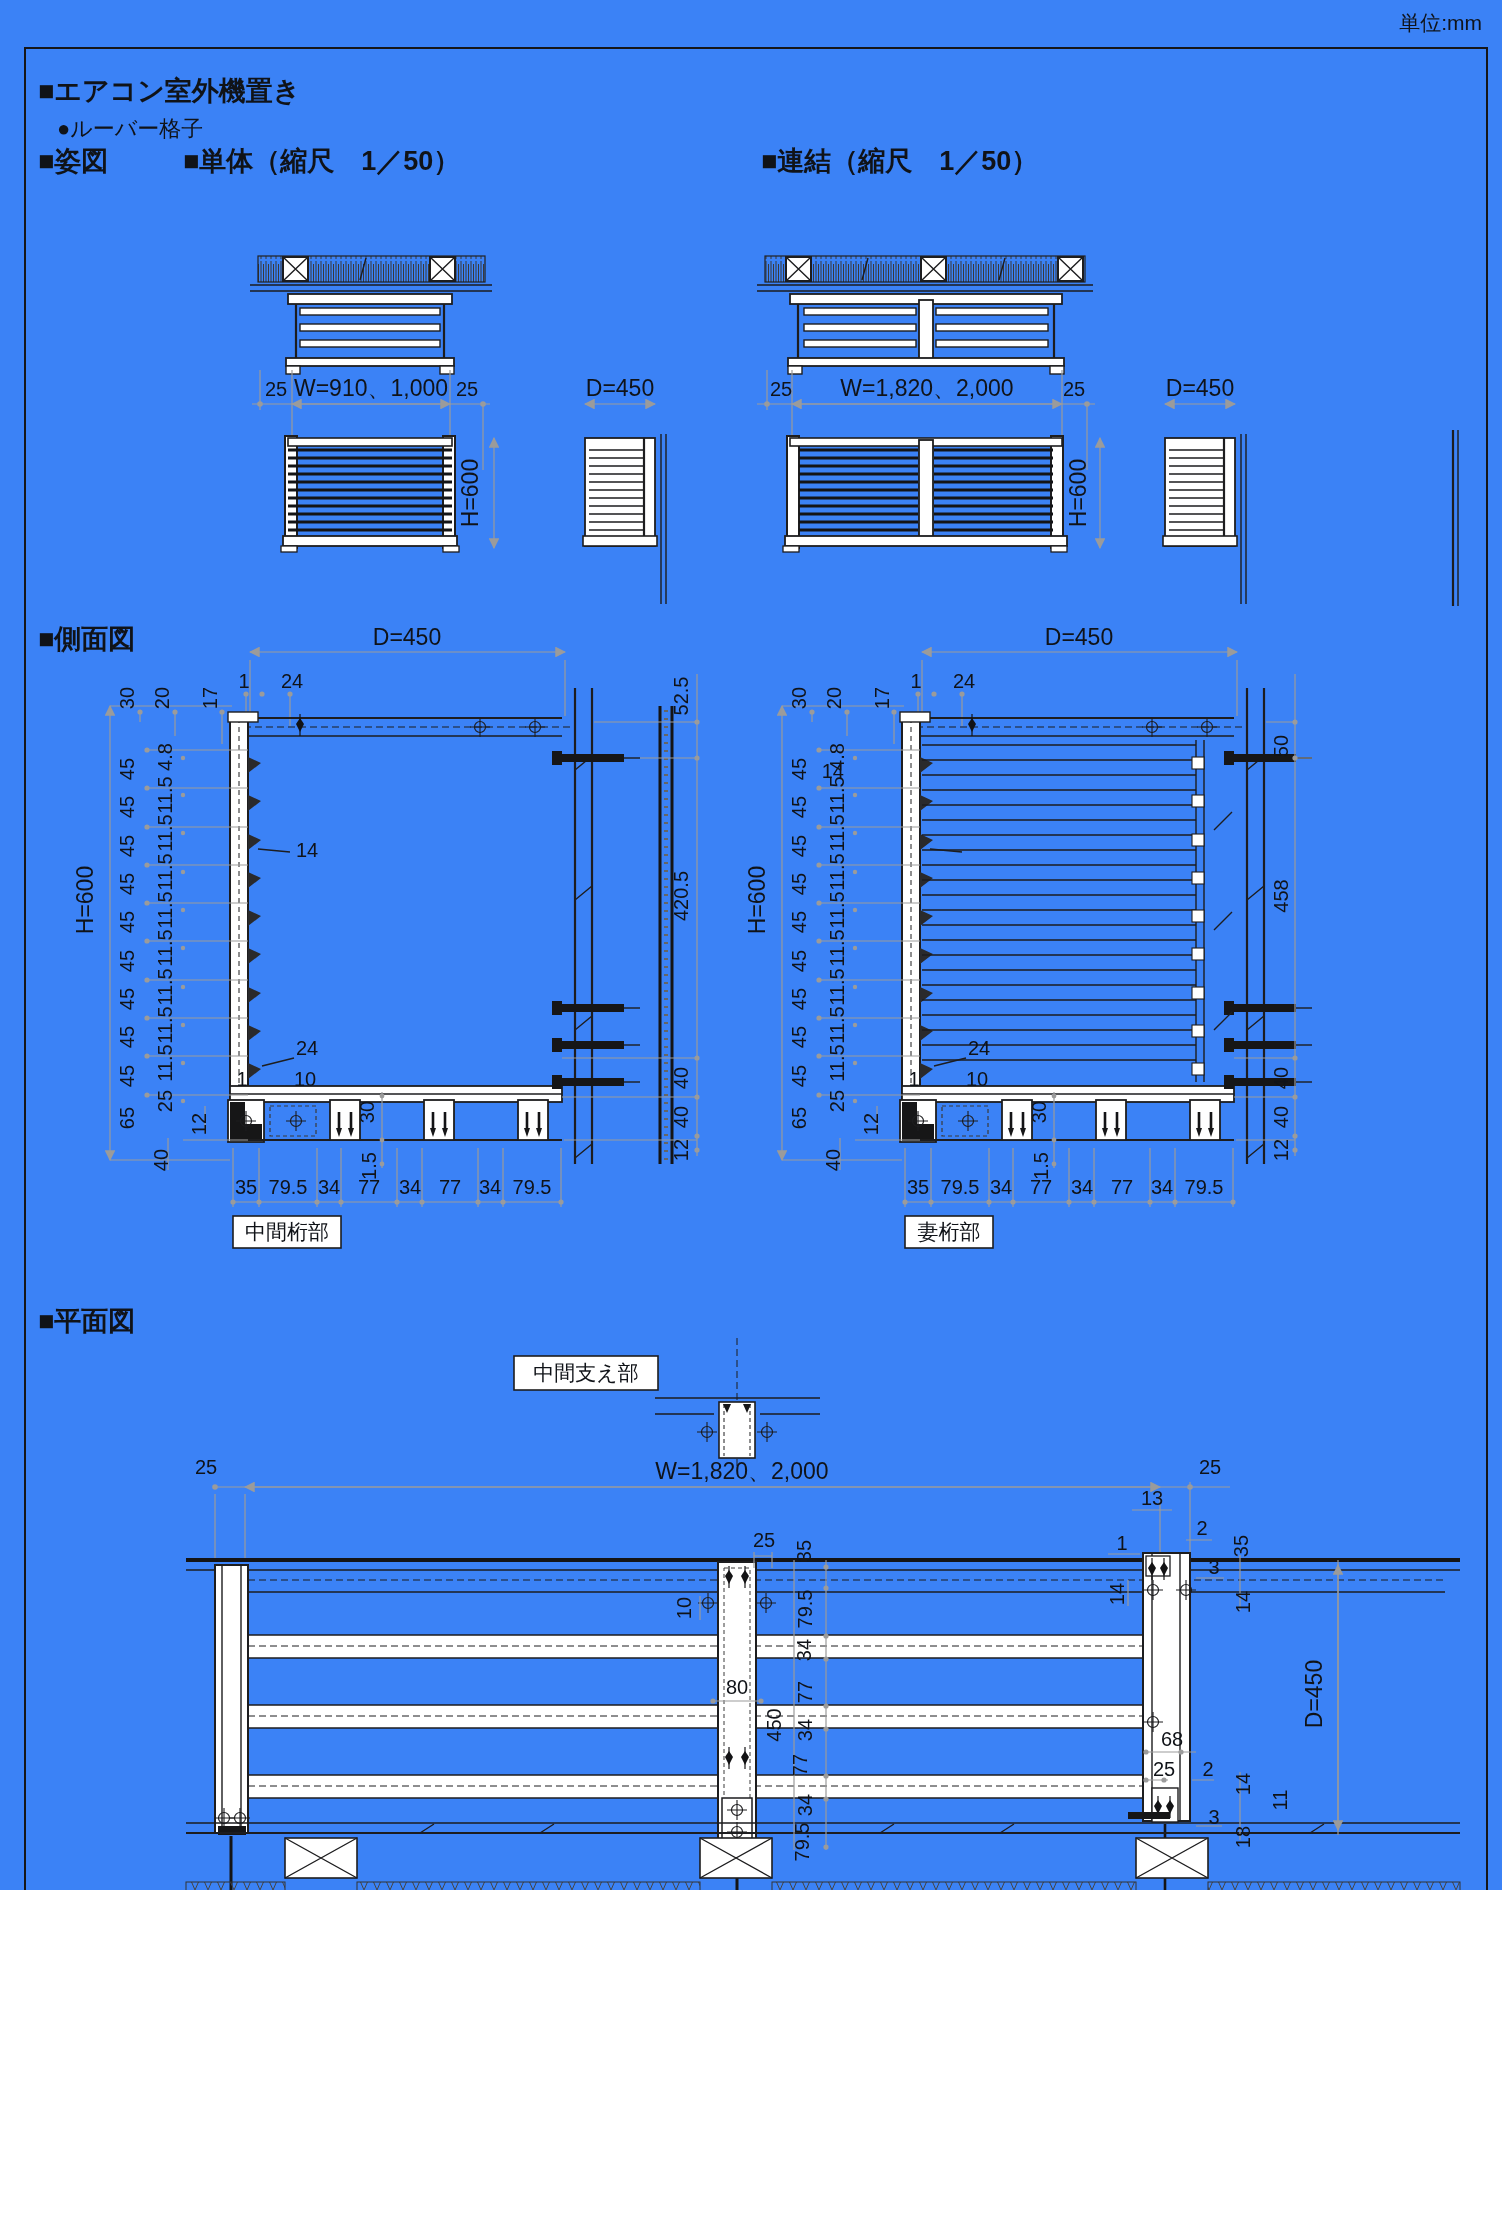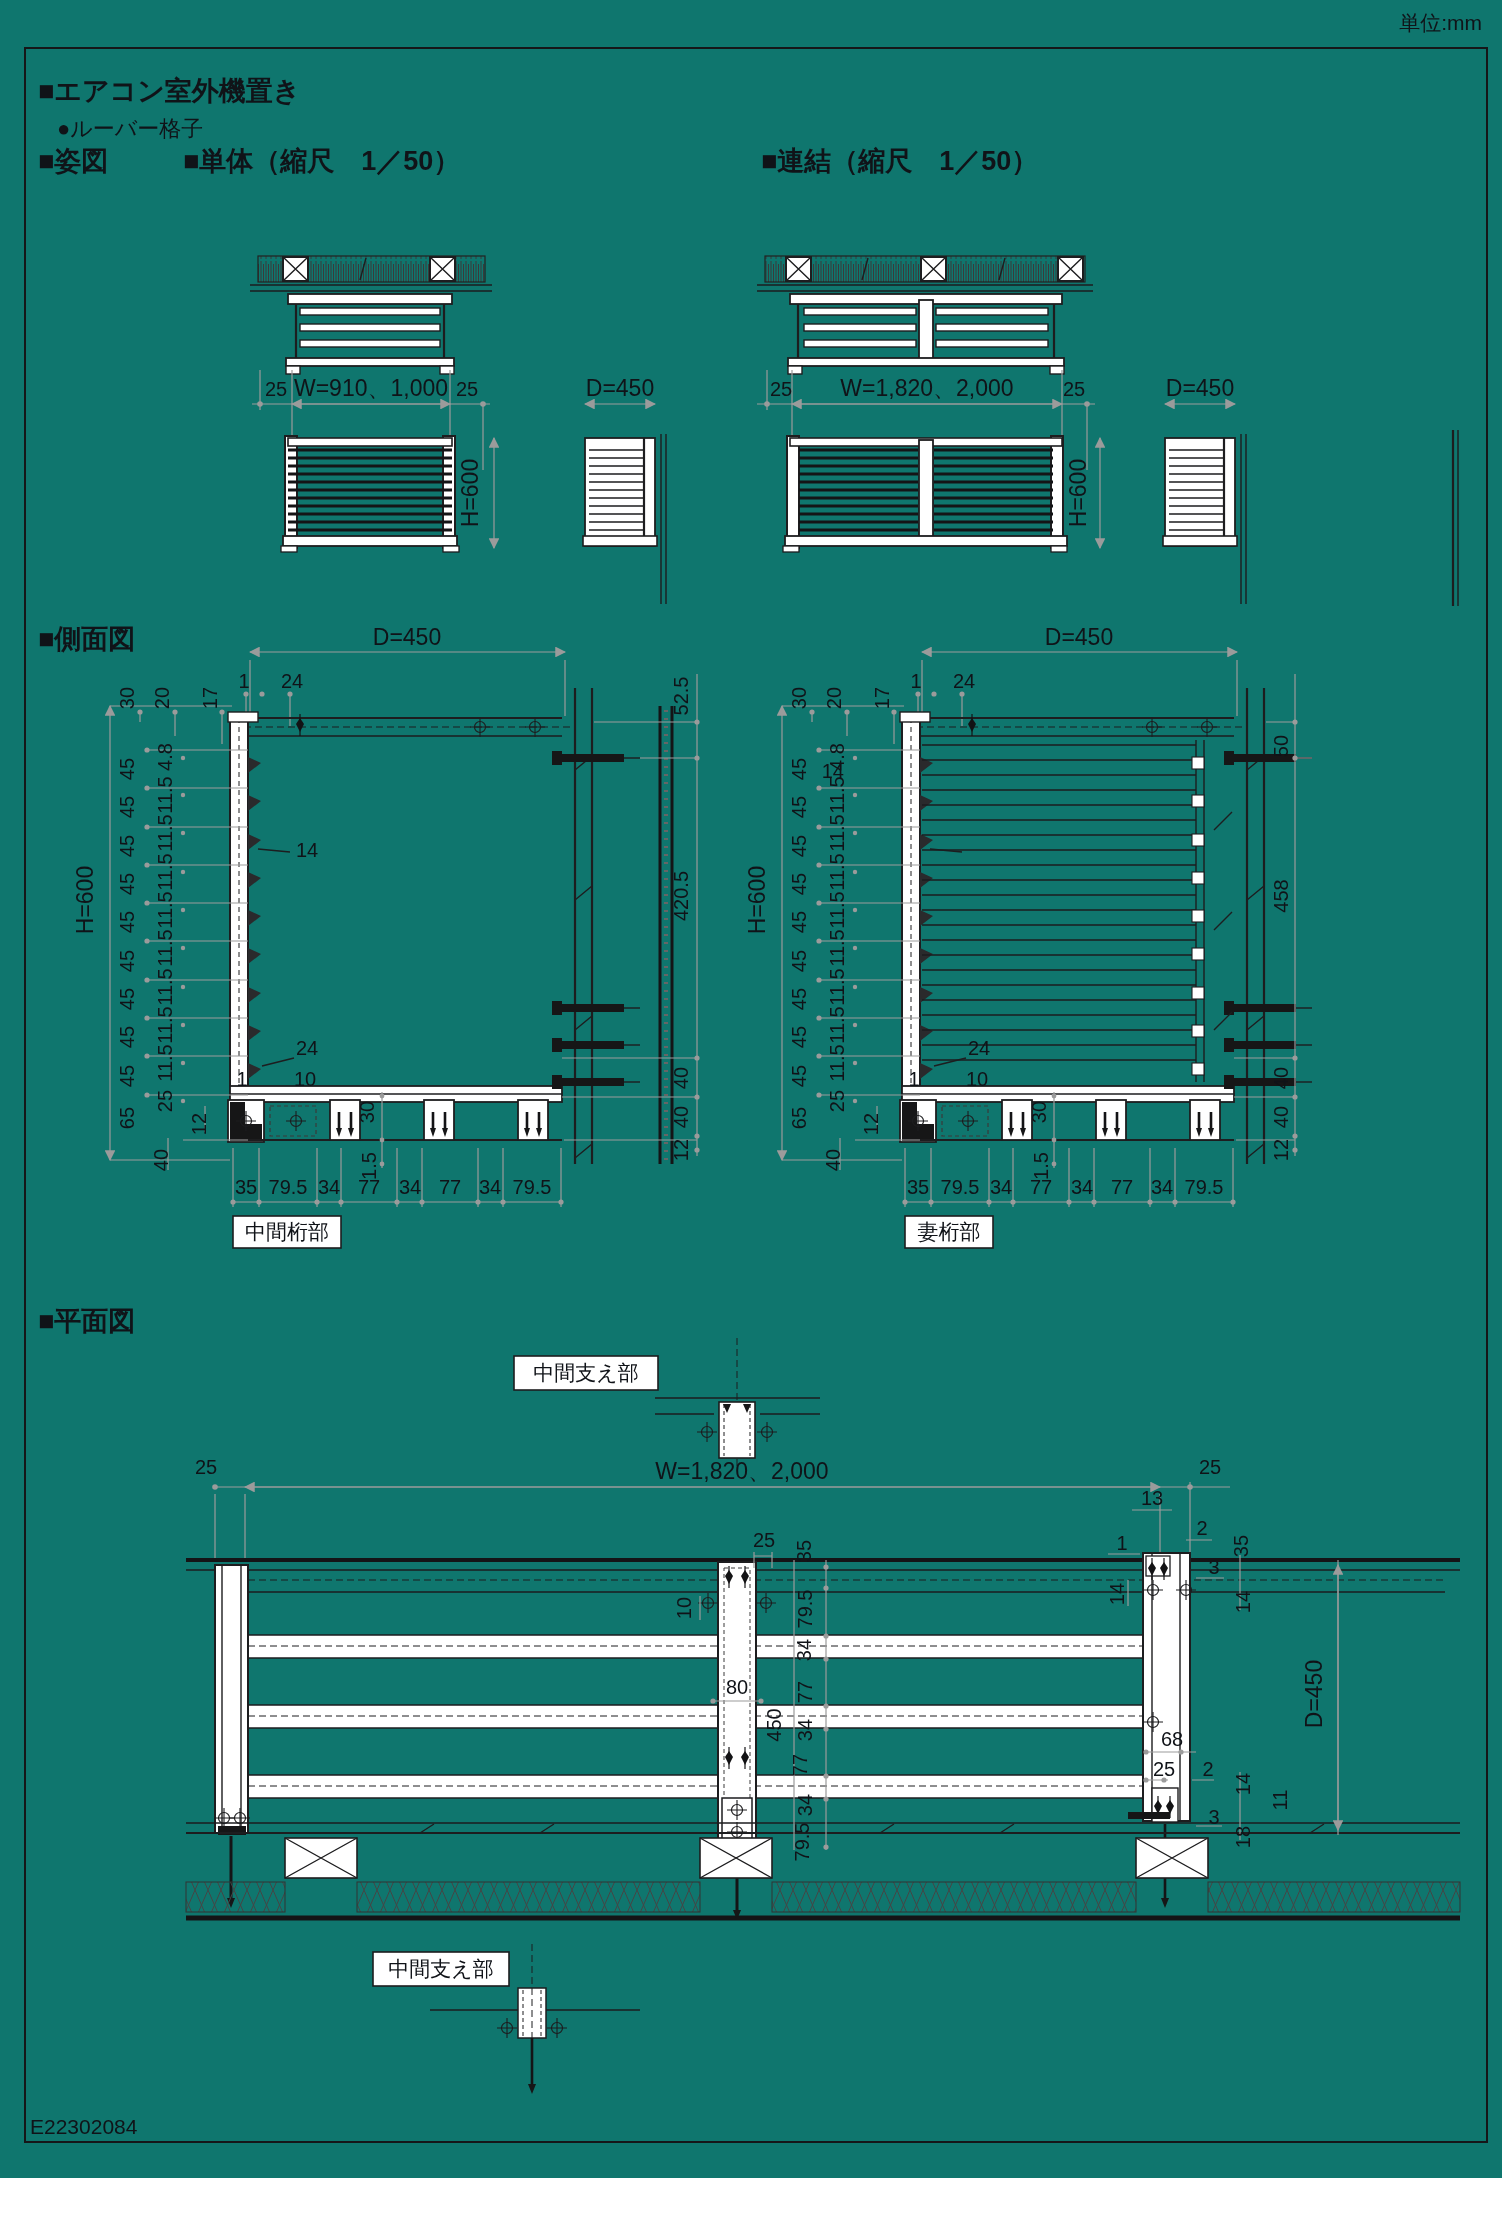--- a/index.html
+++ b/index.html
@@ -1,16 +1,16 @@
 <!DOCTYPE html>
 <html><head>
 <meta charset="utf-8">
 <style>
   html,body{margin:0;padding:0;background:#fff}
-  .sheet{position:relative;width:1502px;height:2178px;background:#0f766e;overflow:hidden}
+  .sheet{position:relative;width:1502px;height:1890px;background:#3b82f6;overflow:hidden}
   svg{display:block}
   text{font-family:"Liberation Sans","DejaVu Sans",sans-serif;fill:#101318}
   .d{font-size:20px}
   .t23{font-size:23px}
   .hdr{font-size:27px;font-weight:bold}
   .sub{font-size:22px}
   .cap{font-size:21px}
   .mid{text-anchor:middle}
   .end{text-anchor:end}
   .k{stroke:#1d1d1f;fill:none;stroke-width:1.4}

